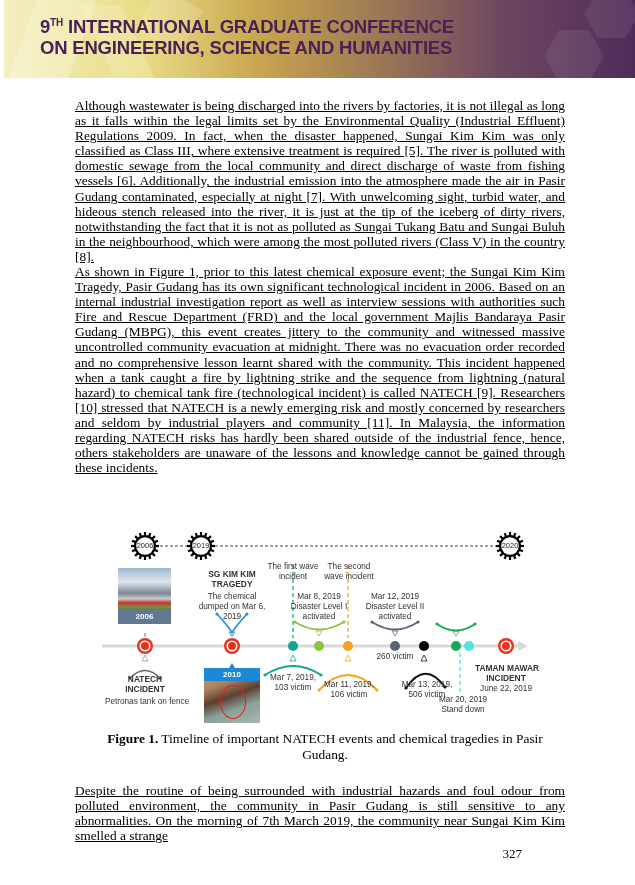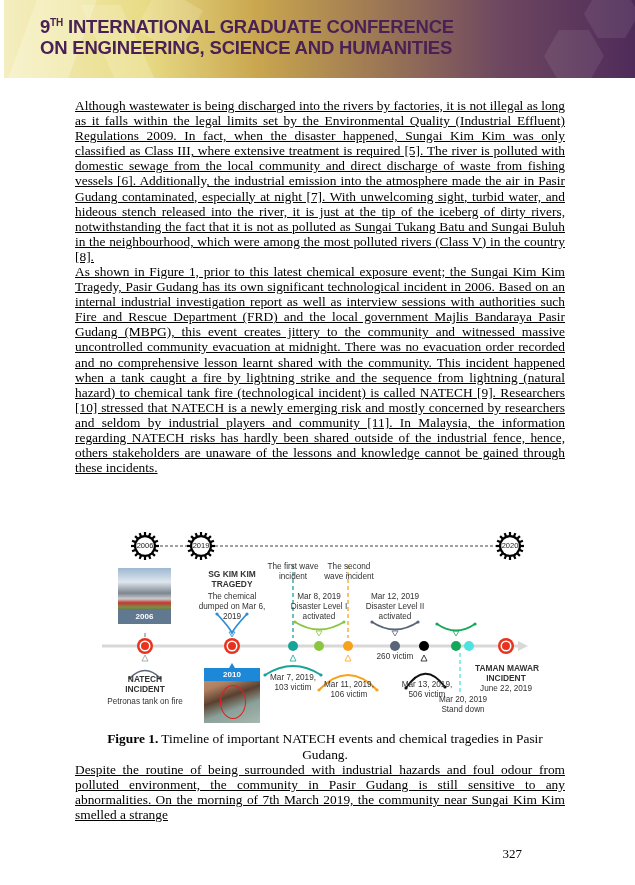--- a/index.html
+++ b/index.html
@@ -243,28 +243,28 @@
   </div>
   <div class="flabel" style="left:345px;top:170px;width:56px">
     <div>Mar 20, 2019</div>
       <div>Stand down</div>
   </div>
 
   <div class="flabel bold" style="left:30px;top:149px;width:50px">
     <div>NATECH</div>
       <div>INCIDENT</div>
   </div>
-  <div class="flabel" style="left:15px;top:172px;width:80px">Petronas tank on fire</div>
+  <div class="flabel" style="left:15px;top:172px;width:80px">Petronas tank on fence</div>
 
   <div class="flabel bold" style="left:385px;top:138px;width:62px">
     <div>TAMAN MAWAR</div>
       <div>INCIDENT</div>
   </div>
   <div class="flabel" style="left:385px;top:159px;width:62px">June 22, 2019</div>
 </div>
 
 <div class="caption">
   <b>Figure 1.</b><span> Timeline of important NATECH events and chemical tragedies in Pasir Gudang.</span>
 </div>
 
-<p class="body-text" style="top:762px;margin:0">Despite the routine of being surrounded with industrial hazards and foul odour from polluted environment, the community in Pasir Gudang is still sensitive to any abnormalities. On the morning of 7th March 2019, the community near Sungai Kim Kim smelled a strange</p>
+<p class="body-text" style="top:783px;margin:0">Despite the routine of being surrounded with industrial hazards and foul odour from polluted environment, the community in Pasir Gudang is still sensitive to any abnormalities. On the morning of 7th March 2019, the community near Sungai Kim Kim smelled a strange</p>
 
 <div class="page-num">327</div>
 
 </body></html>

